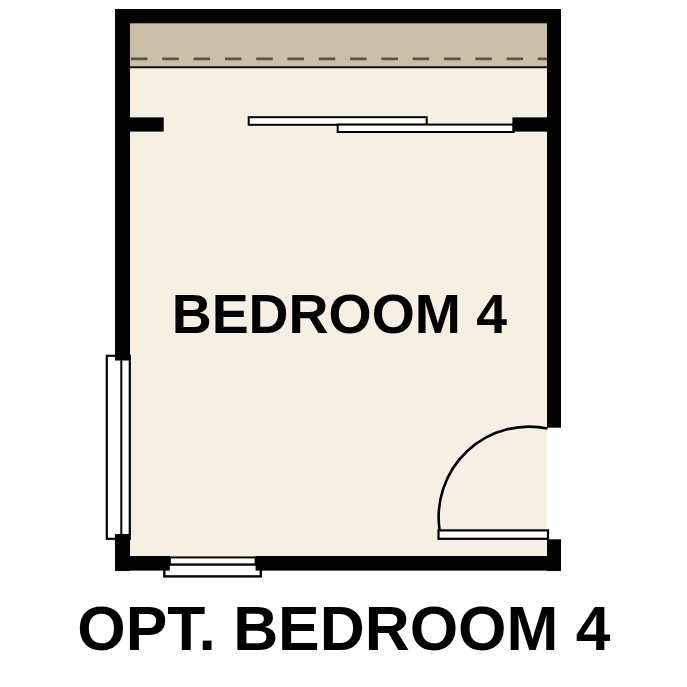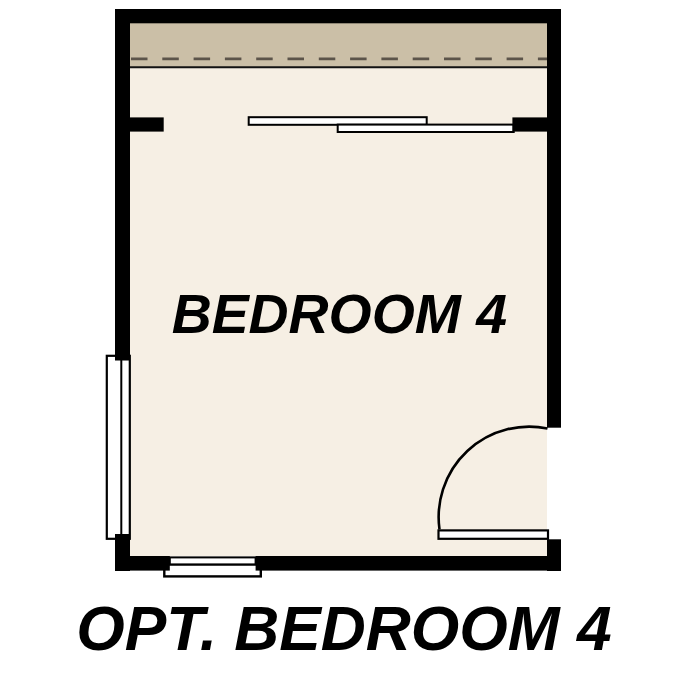--- a/index.html
+++ b/index.html
@@ -1,17 +1,17 @@
 <!DOCTYPE html>
 <html><head>
 <meta charset="utf-8">
 <style>
   html,body{margin:0;padding:0;background:#ffffff;}
   #canvas{position:relative;width:687px;height:687px;background:#ffffff;overflow:hidden;
-          font-family:"Liberation Sans", sans-serif;font-style:italic;}
+          font-family:"Liberation Sans", sans-serif;}
   svg{position:absolute;top:0;left:0;}
 </style>
 </head>
 <body>
 <div id="canvas">
 <svg width="687" height="687" viewBox="0 0 687 687">
 
   <rect x="130" y="23" width="417" height="533" fill="#f6efe4"></rect>
 
   <rect x="130" y="23" width="417" height="44" fill="#cbbfa7"></rect>

